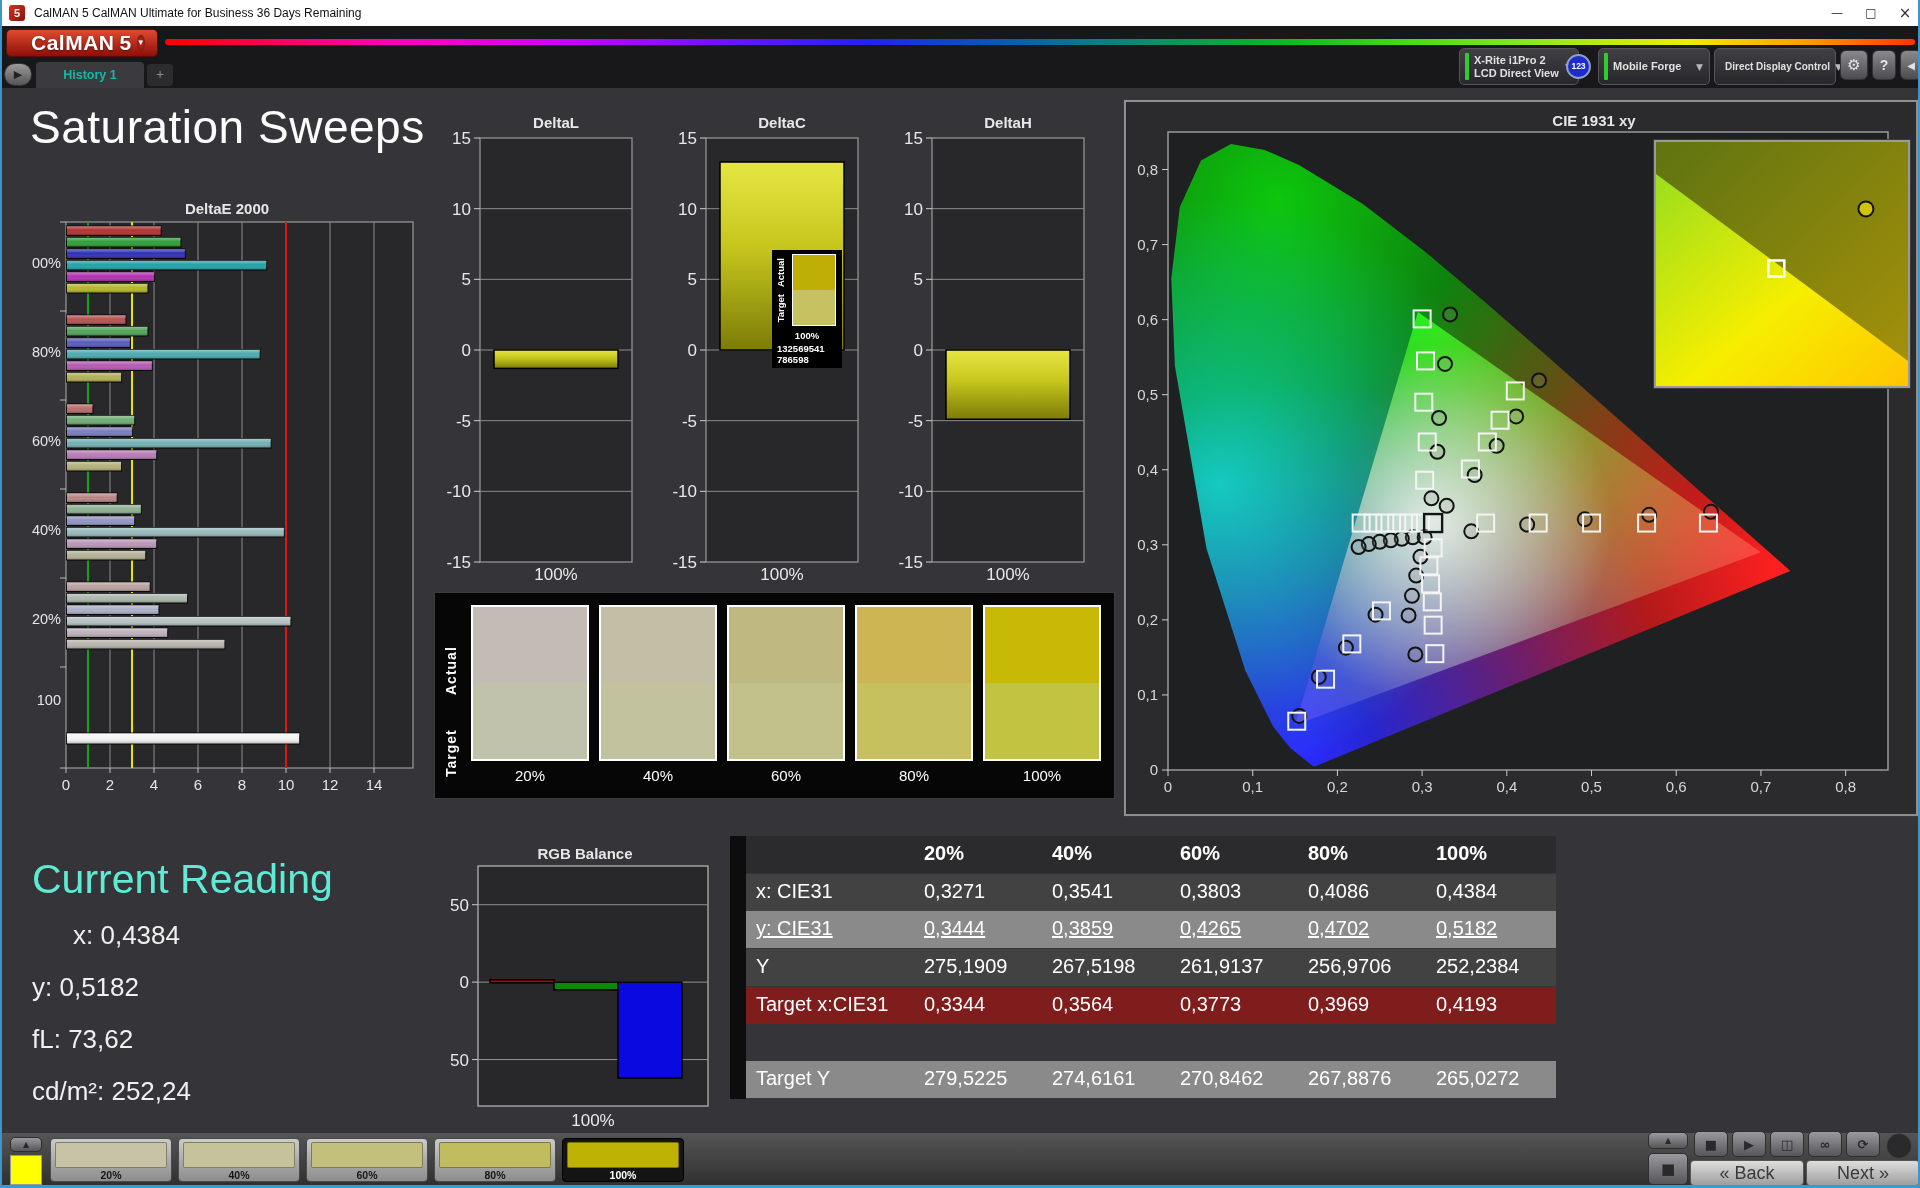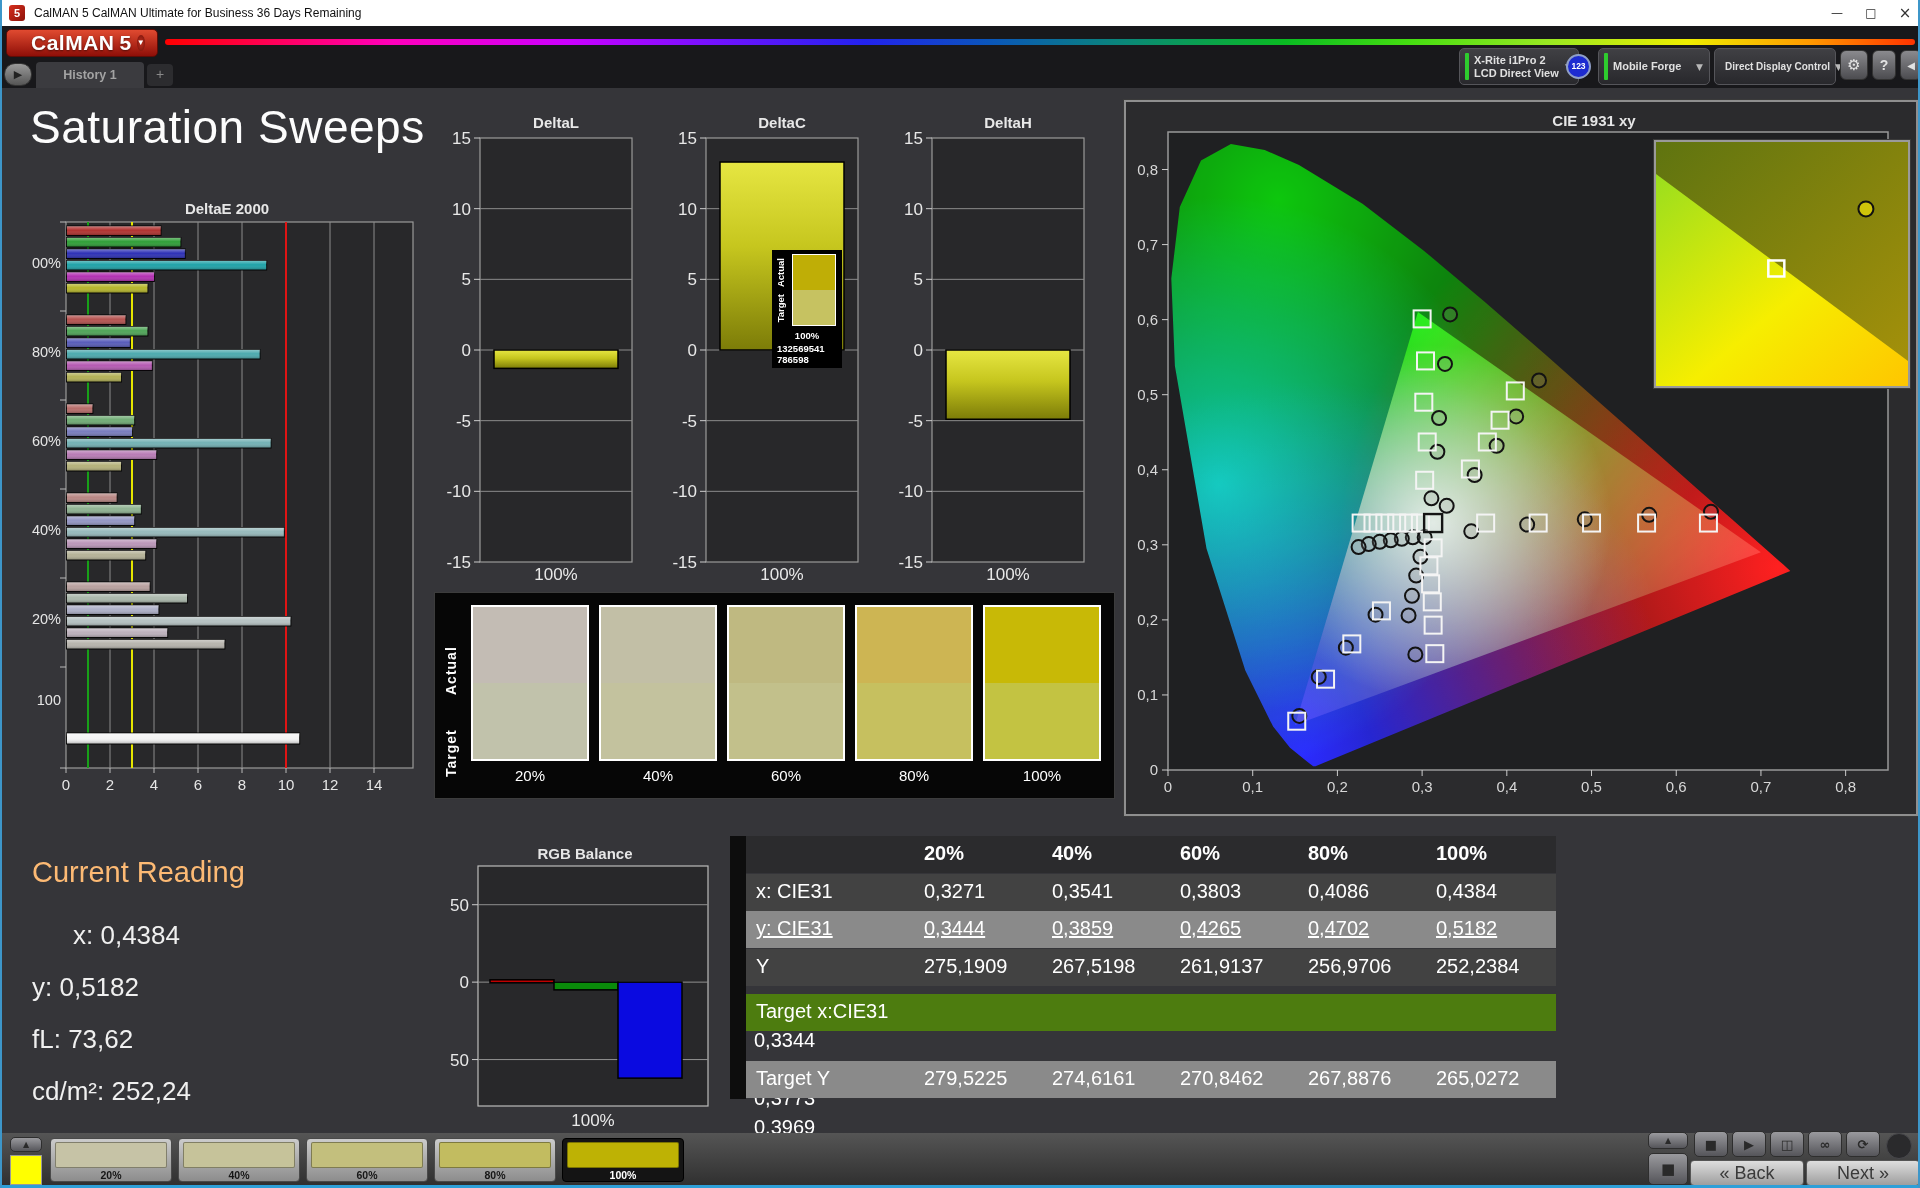--- a/index.html
+++ b/index.html
@@ -21,21 +21,21 @@
         padding:0 24px;gap:5px;}
   .logo .t{font-size:21px;font-weight:bold;letter-spacing:.5px;text-shadow:0 1px 2px rgba(0,0,0,.5);}
   .logo .dd{width:16px;height:16px;border-radius:50%;background:radial-gradient(#c03020,#701008);
             color:#fff;font-size:8px;text-align:center;line-height:16px;}
   .rainbow{left:163px;top:13px;width:1750px;height:6px;border-radius:3px;
     background:linear-gradient(90deg,#ff0000 0%,#ff00bb 13%,#cc00ff 23%,#7711ff 31%,#2222ee 40%,#0a55bb 47%,#0a8877 55%,#0abb22 64%,#44dd11 71%,#99e822 79%,#eeee00 87%,#ff9900 94%,#ff3300 100%);}
   .playbtn{left:2px;top:37px;width:28px;height:23px;border-radius:11px;
            background:linear-gradient(#9a9a9a,#555);border:1px solid #333;color:#222;
            font-size:11px;text-align:center;line-height:22px;font-family:"DejaVu Sans",sans-serif;}
   .tab{left:34px;top:36px;width:108px;height:26px;background:#3b3b3f;border-radius:4px 4px 0 0;
-       color:#a3a3a3;font-size:12.5px;font-weight:bold;text-align:center;line-height:26px;}
+       color:#14b8a6;font-size:12.5px;font-weight:bold;text-align:center;line-height:26px;}
   .plusbtn{left:145px;top:38px;width:26px;height:22px;background:#2c2c2f;border-radius:4px;
            color:#8a8a8a;font-size:14px;text-align:center;line-height:21px;}
   .dev-btn{top:22px;height:37px;background:linear-gradient(#404044,#28282c);border:1px solid #55555a;
            border-radius:5px;color:#e0e0e0;display:flex;align-items:center;padding:0 6px 0 0;}
   .dev-stripe{width:4px;height:27px;margin:0 5px;border-radius:1px;}
   .dev-txt{font-size:11px;font-weight:bold;line-height:13px;white-space:nowrap;}
   .dev-arrow{margin-left:auto;padding-left:5px;color:#b8b8b8;font-size:9px;font-family:"DejaVu Sans",sans-serif;}
   .badge{left:1564px;top:28px;width:25px;height:25px;border-radius:50%;background:#1d2bd0;
          border:2px solid #8f9fc8;color:#fff;font-size:8.5px;font-weight:bold;text-align:center;line-height:21px;}
   .sqbtn{top:24px;height:30px;background:linear-gradient(#8a8a8e,#4c4c50);border:1px solid #333;
@@ -46,21 +46,21 @@
   
   .swstrip{left:432px;top:592px;width:681px;height:207px;background:#060606;border:1px solid #3c3c3c;}
   .rotlab{position:absolute;writing-mode:vertical-rl;transform:rotate(180deg);color:#fff;
           font-size:14px;font-weight:bold;letter-spacing:1px;}
   .swbox{position:absolute;border:2px solid #fff;width:118px;height:156px;top:12px;}
   .swlab{position:absolute;top:174px;width:118px;text-align:center;color:#fff;font-size:15px;}
   
   .tooltip{left:770px;top:250px;width:70px;height:118px;background:#000;z-index:5;}
   .tt-txt{position:absolute;color:#fff;font-size:9.5px;font-weight:bold;}
   
-  .cr-title{left:30px;top:856px;font-size:29px;color:#fdba74;}
+  .cr-title{left:30px;top:856px;font-size:41px;color:#5eead4;}
   .cr-line{left:30px;font-size:26px;color:#f0f0f0;}
   
   .cie-panel{left:1122px;top:100px;width:794px;height:716px;background:#2b2b2d;border:2px solid #8f8f8f;
              box-shadow:0 0 0 1px #3a3a3a;}
   .cie-title{left:1122px;top:112px;width:940px;}
   .inset{left:1652px;top:140px;width:256px;height:248px;border:2px solid #9a9a9a;outline:1px solid #3a3a3a;background:#222;}
   
   .tbl{left:728px;top:836px;width:826px;height:263px;}
   .tbl-strip{position:absolute;left:0;top:0;width:16px;height:263px;background:#0d0d0d;}
   .trow{position:absolute;left:16px;width:810px;height:37px;display:flex;color:#fff;font-size:20px;}
@@ -612,21 +612,21 @@
         <div class="tcell">0,5182</div>
       </div>
       <div class="trow" style="top: 112.8px; background: rgb(66, 66, 66);">
         <div class="tcell-label">Y</div>
         <div class="tcell">275,1909</div>
         <div class="tcell">267,5198</div>
         <div class="tcell">261,9137</div>
         <div class="tcell">256,9706</div>
         <div class="tcell">252,2384</div>
       </div>
-      <div class="trow" style="top: 158px; background: #4d7c0f; flex-direction: column;">
+      <div class="trow" style="top: 151px; background: #7f1d1d;">
         <div class="tcell-label">Target x:CIE31</div>
         <div class="tcell">0,3344</div>
         <div class="tcell">0,3564</div>
         <div class="tcell">0,3773</div>
         <div class="tcell">0,3969</div>
         <div class="tcell">0,4193</div>
       </div>
       <div class="trow" style="top: 225px; background: rgb(138, 138, 138);">
         <div class="tcell-label">Target Y</div>
         <div class="tcell">279,5225</div>

